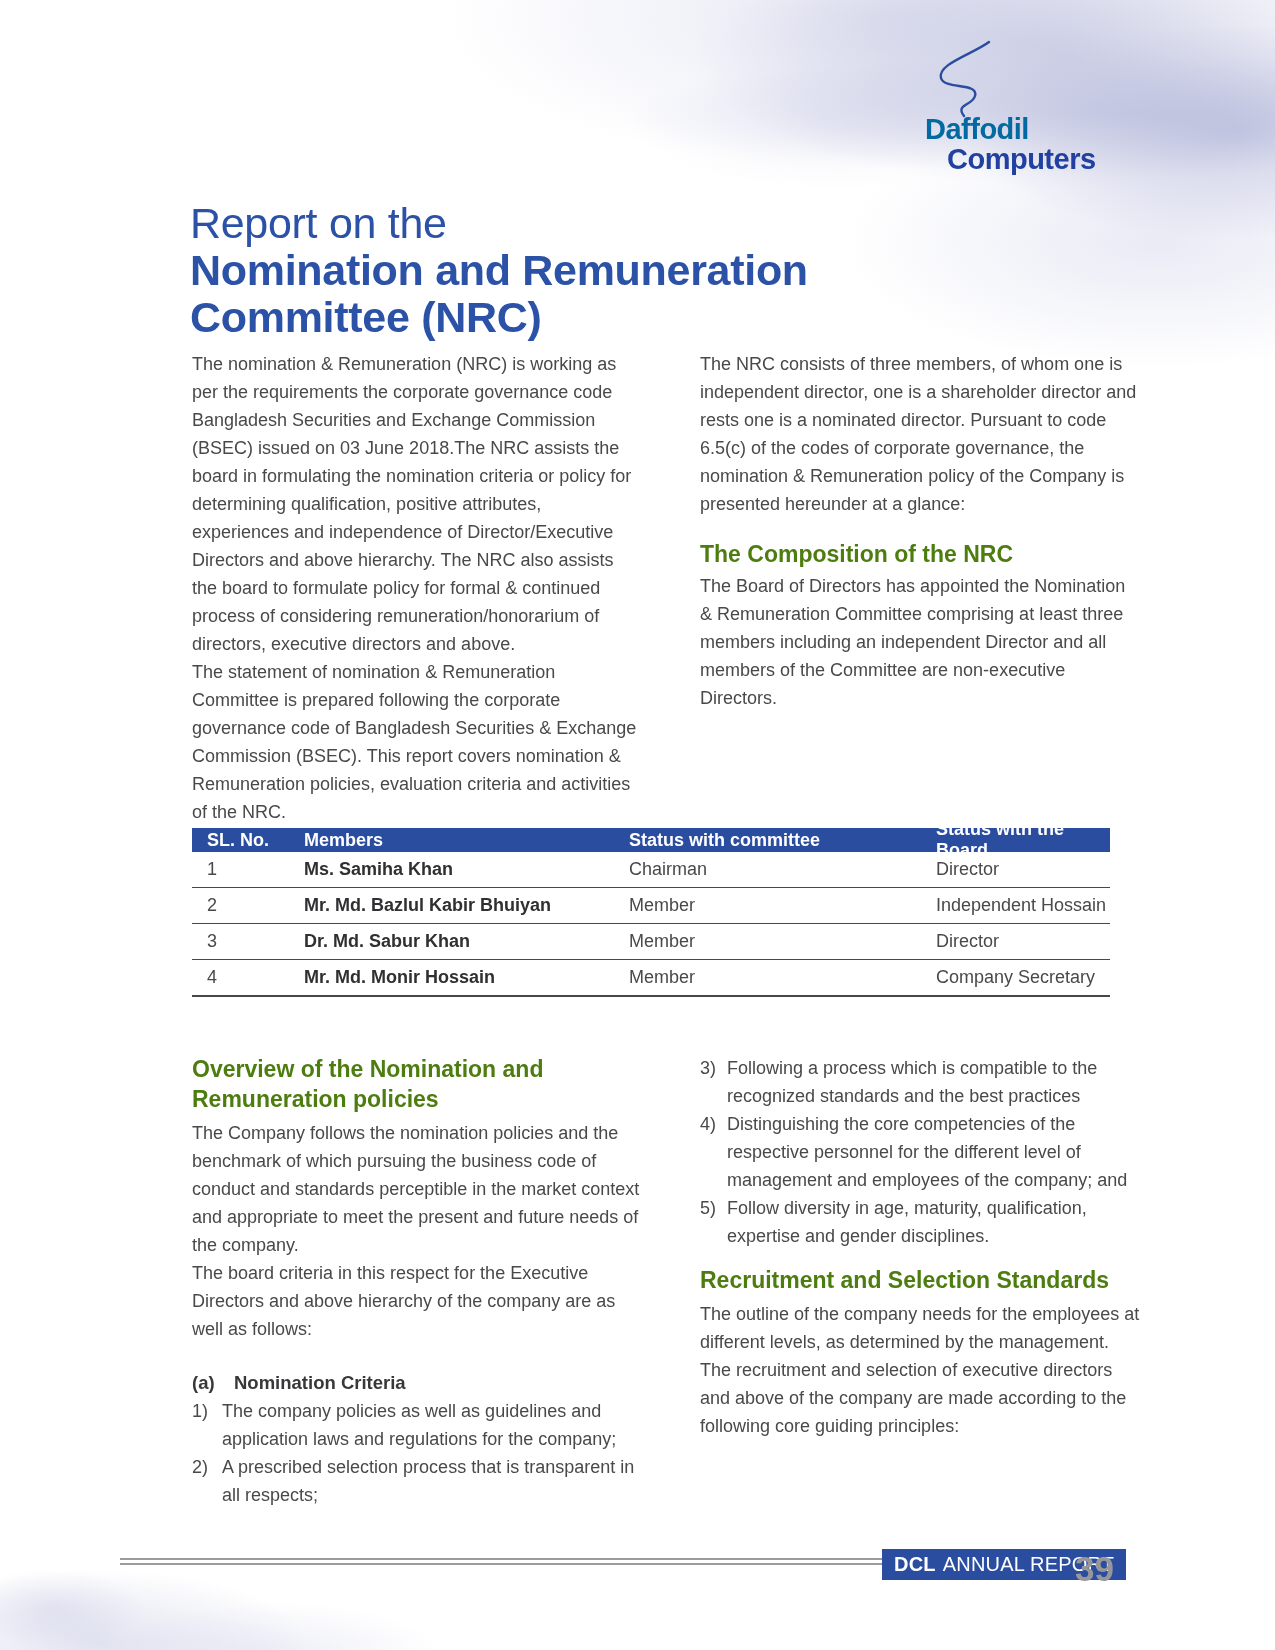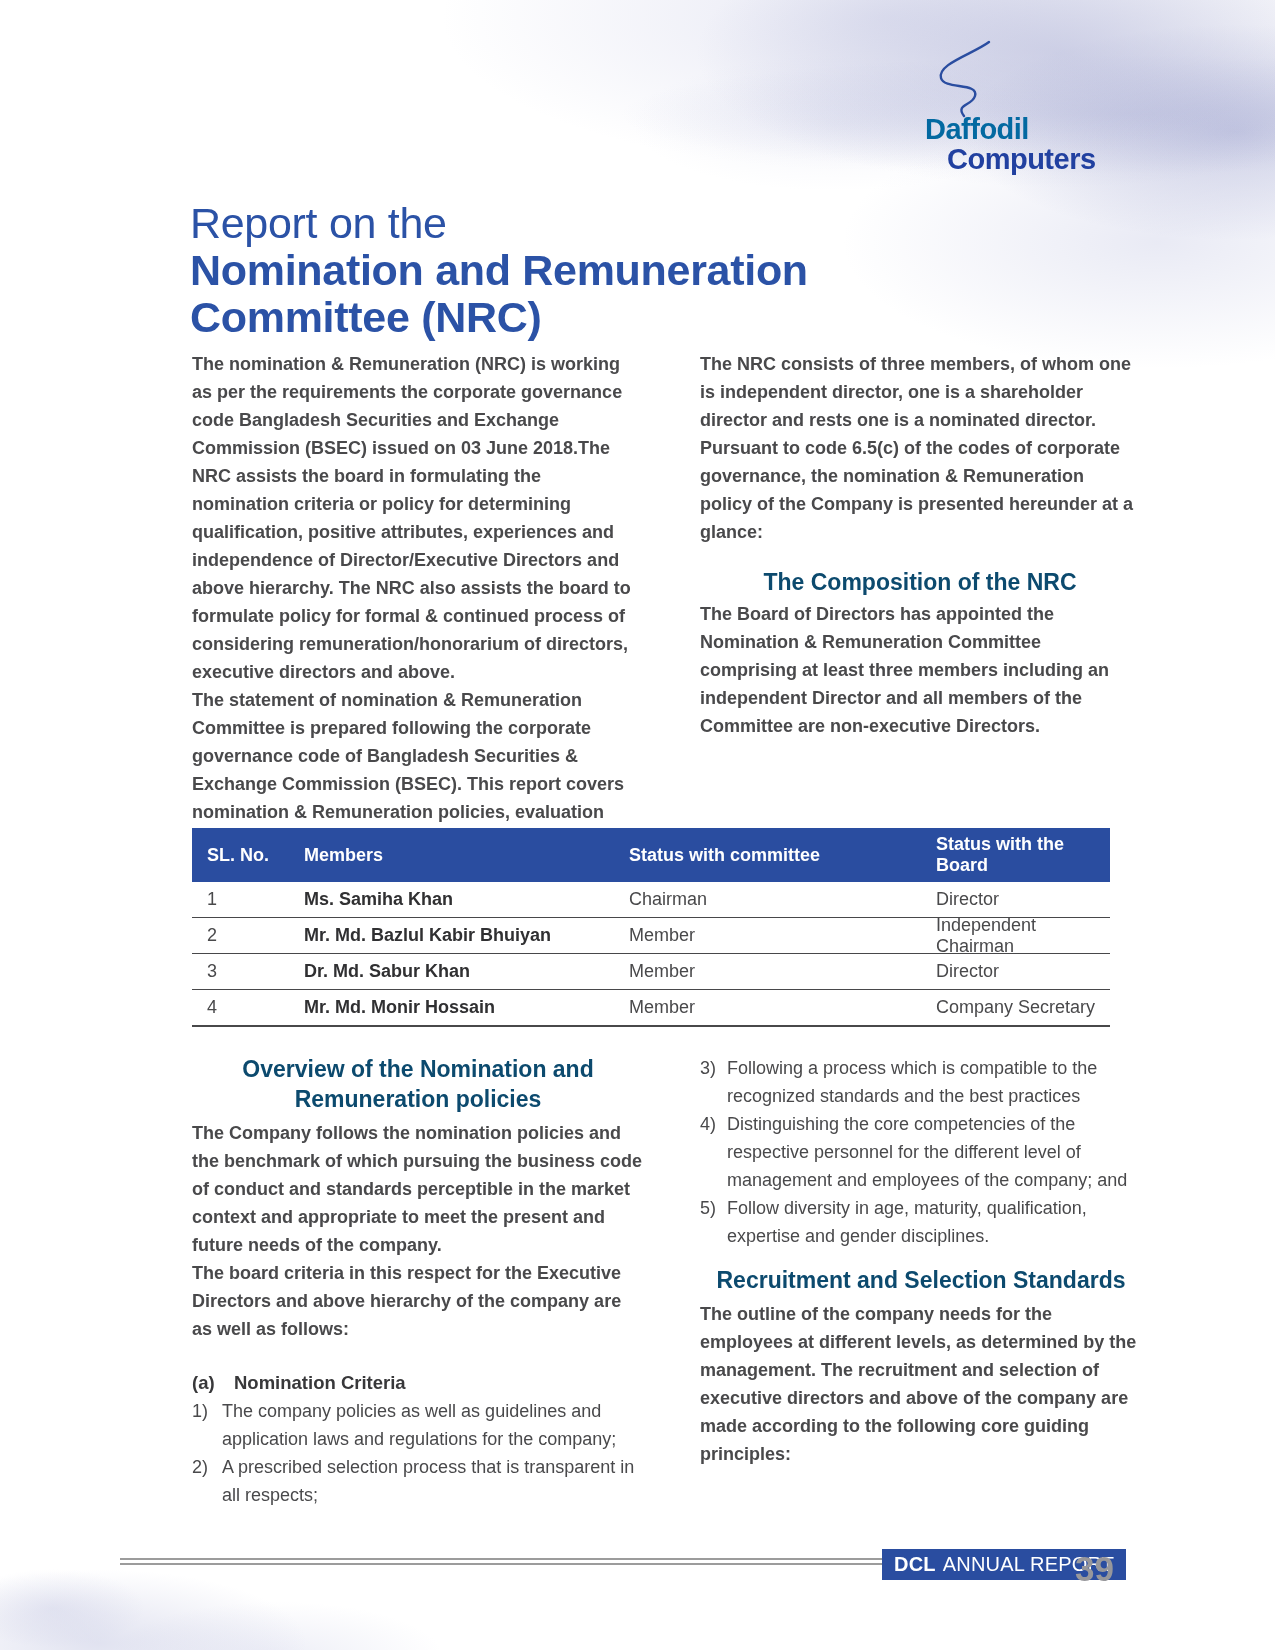--- a/index.html
+++ b/index.html
@@ -29,30 +29,30 @@
   .logo{position:absolute; left:925px; top:40px; width:220px;}
   .logo svg{display:block; margin-left:6px;}
   .logo-line1{font-size:29px; font-weight:bold; color:#0369a1; letter-spacing:-.5px; line-height:30px; margin-top:-6px;}
   .logo-line2{font-size:29px; font-weight:bold; color:#2140a0; letter-spacing:-.5px; line-height:30px; margin-left:22px;}
   
   .title{position:absolute; left:190px; top:200px; margin:0; color:#2b52a6; font-weight:normal;}
   .title span{display:block; font-size:43px; line-height:47px; letter-spacing:-.3px;}
   .title .t-bold{font-weight:bold;}
   
   .col{position:absolute; font-size:18px; line-height:28px;}
-  .col p{margin:0;font-weight:bold;}
+  .col p{margin:0;}
   .intro-left{left:192px; top:350px; width:450px;}
   .intro-right{left:700px; top:350px; width:440px;}
-  h2.sec{font-size:23px; line-height:30px; font-weight:bold; color:#0c4a6e; margin:0;text-align:center;}
+  h2.sec{font-size:23px; line-height:30px; font-weight:bold; color:#4d7c0f; margin:0;}
   .intro-right h2.sec{margin-top:21px; margin-bottom:3px;}
   
   .tbl{position:absolute; left:192px; top:828px; width:918px; font-size:18px; border-bottom:2px solid #48484a;}
   .tr{display:flex; align-items:center; height:35px; border-bottom:1px solid #48484a;}
   .tr:last-child{border-bottom:none;}
-  .tr-head{background:#2a4da0; color:#ffffff; font-weight:bold; height:54px; border-bottom:none;}
+  .tr-head{background:#2a4da0; color:#ffffff; font-weight:bold; height:24px; border-bottom:none;}
   .c1{width:98px;  padding-left:15px; box-sizing:border-box; flex:none;}
   .c2{width:325px; padding-left:14px; box-sizing:border-box; flex:none;}
   .c3{width:307px; padding-left:14px; box-sizing:border-box; flex:none;}
   .c4{flex:1;      padding-left:14px; box-sizing:border-box;}
   .tr .member{font-weight:bold; color:#303032;}
   
   .lower-left{left:192px; top:1054px; width:452px;}
   .lower-right{left:700px; top:1054px; width:442px;}
   .lower-left h2.sec{margin-bottom:5px;}
   .criteria-head{margin-top:26px !important; font-weight:bold; color:#38383a; font-size:18.5px;}
@@ -113,21 +113,21 @@
     <div class="tr">
       <div class="c1">1</div>
       <div class="c2 member">Ms. Samiha Khan</div>
       <div class="c3">Chairman</div>
       <div class="c4">Director</div>
     </div>
     <div class="tr">
       <div class="c1">2</div>
       <div class="c2 member">Mr. Md. Bazlul Kabir Bhuiyan</div>
       <div class="c3">Member</div>
-      <div class="c4">Independent Chairman</div>
+      <div class="c4">Independent Hossain</div>
     </div>
     <div class="tr">
       <div class="c1">3</div>
       <div class="c2 member">Dr. Md. Sabur Khan</div>
       <div class="c3">Member</div>
       <div class="c4">Director</div>
     </div>
     <div class="tr">
       <div class="c1">4</div>
       <div class="c2 member">Mr. Md. Monir Hossain</div>

